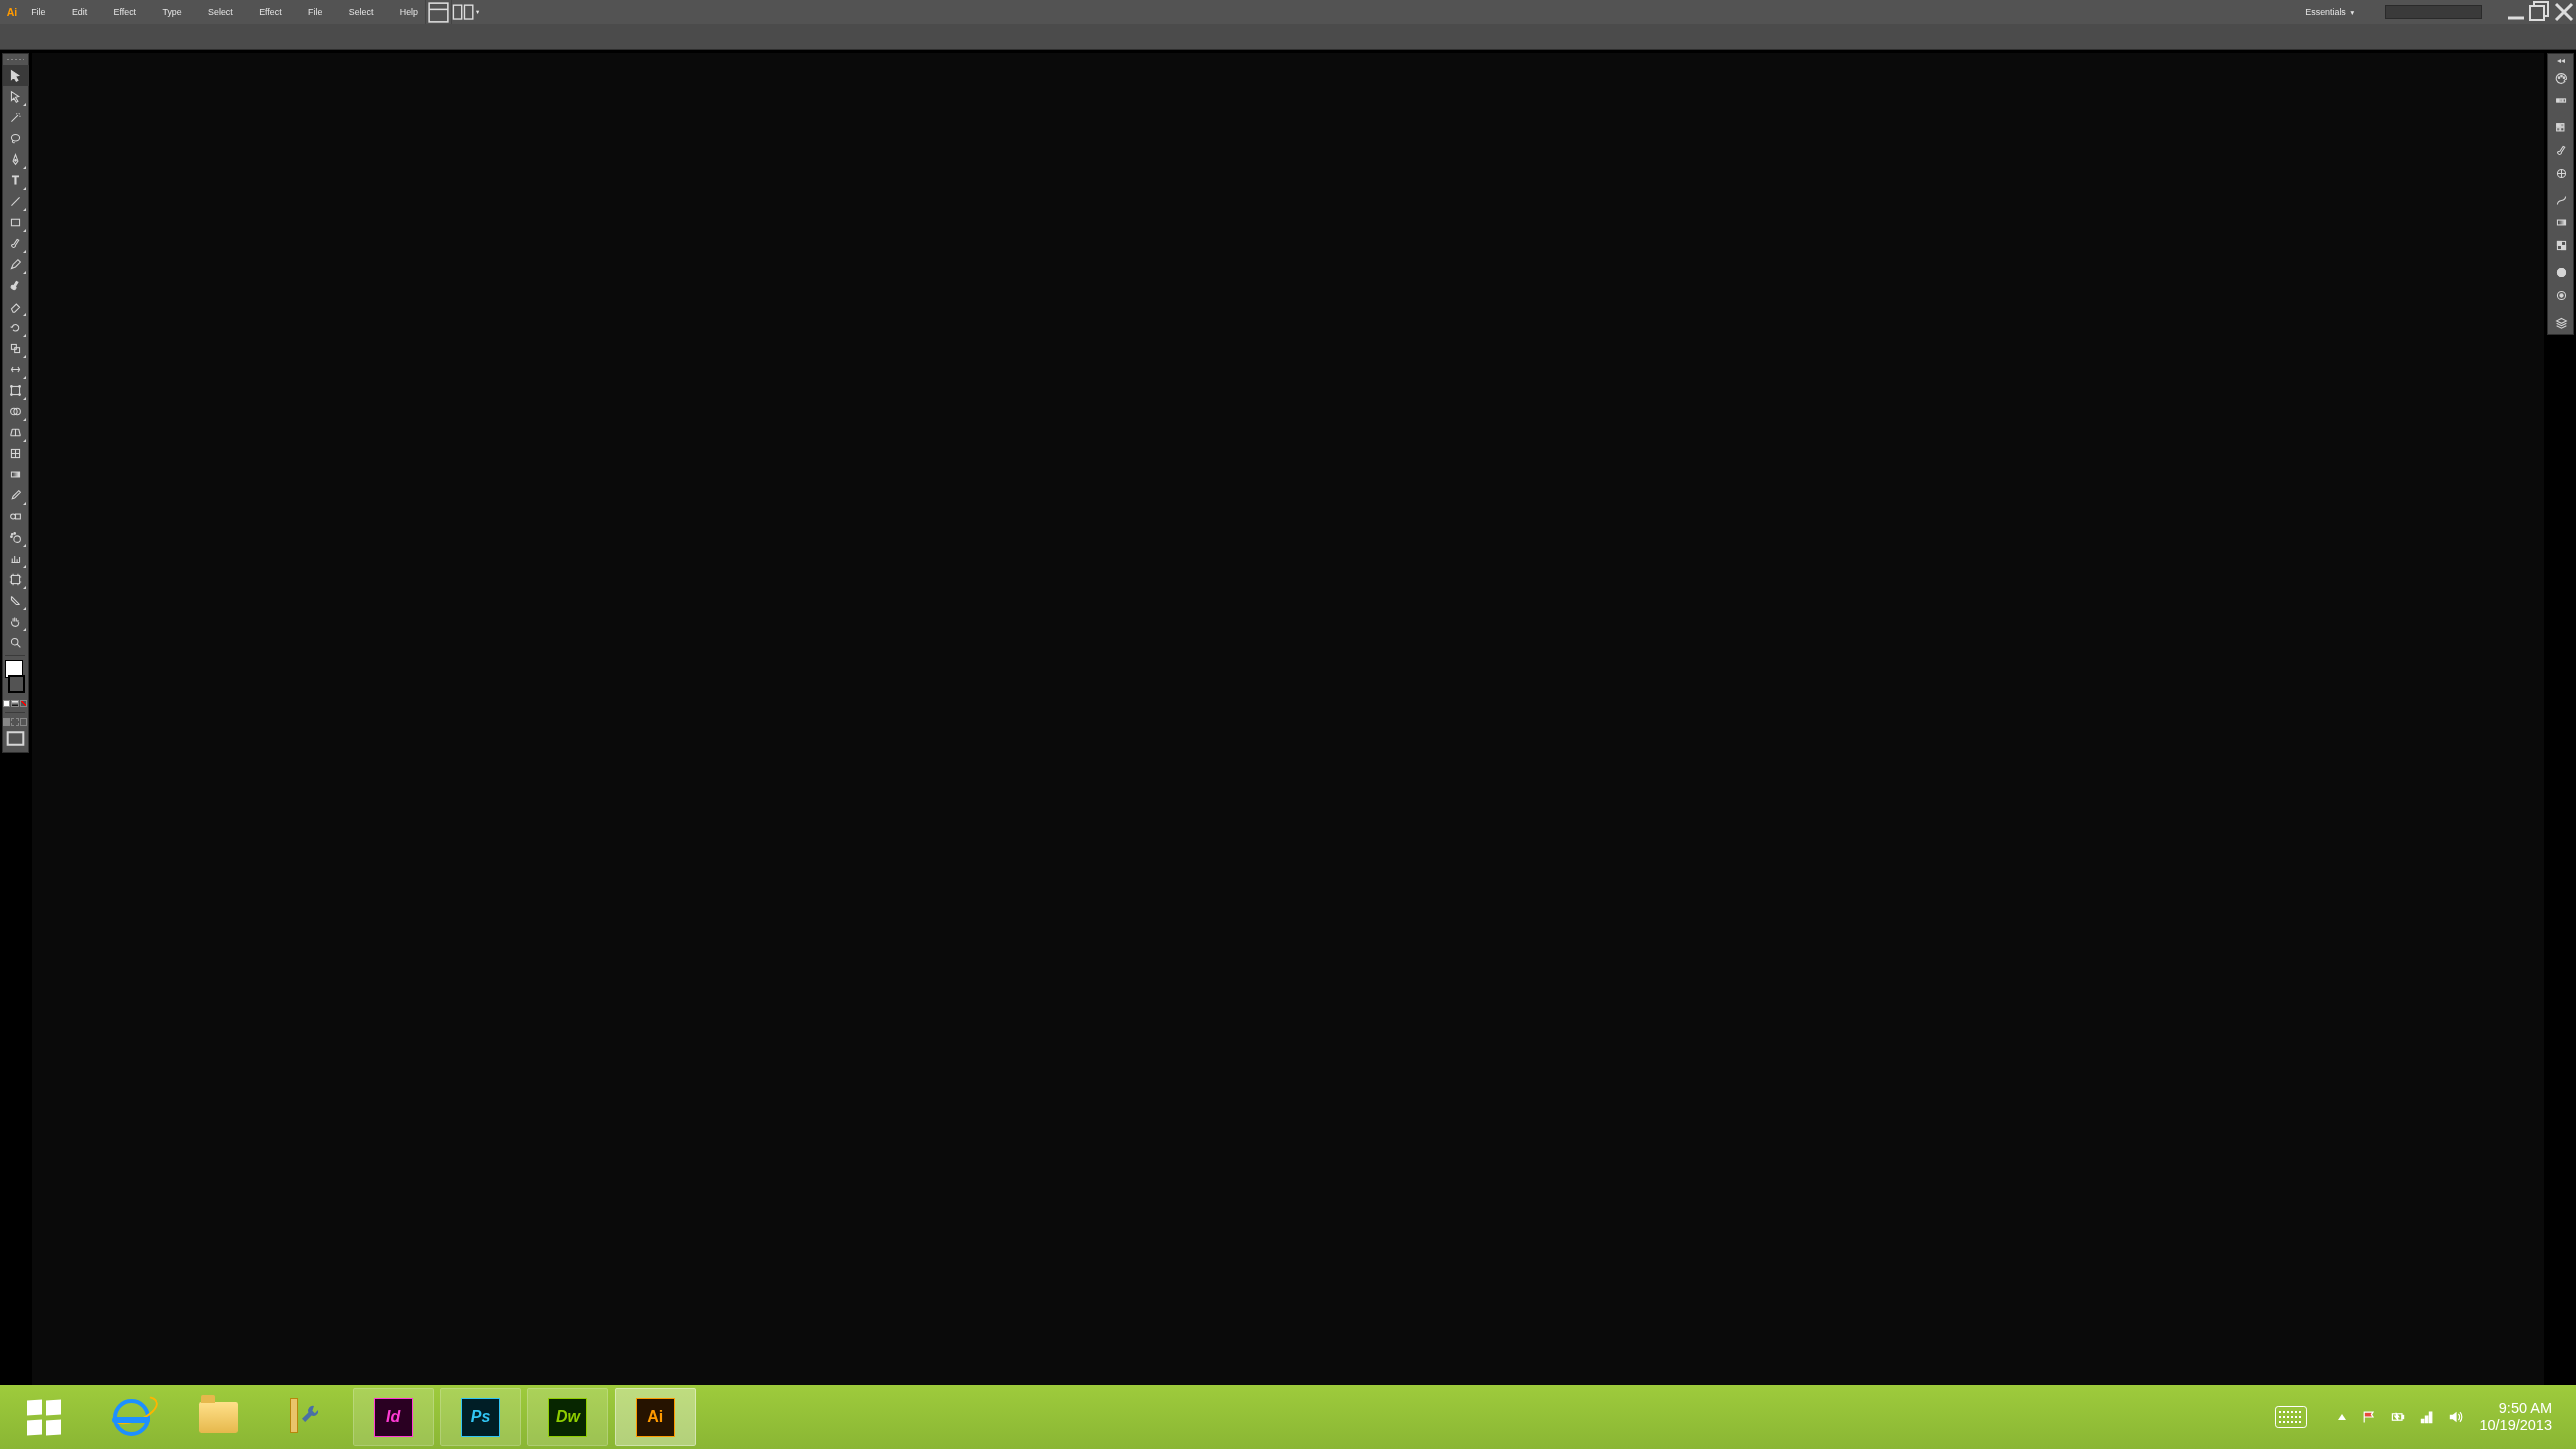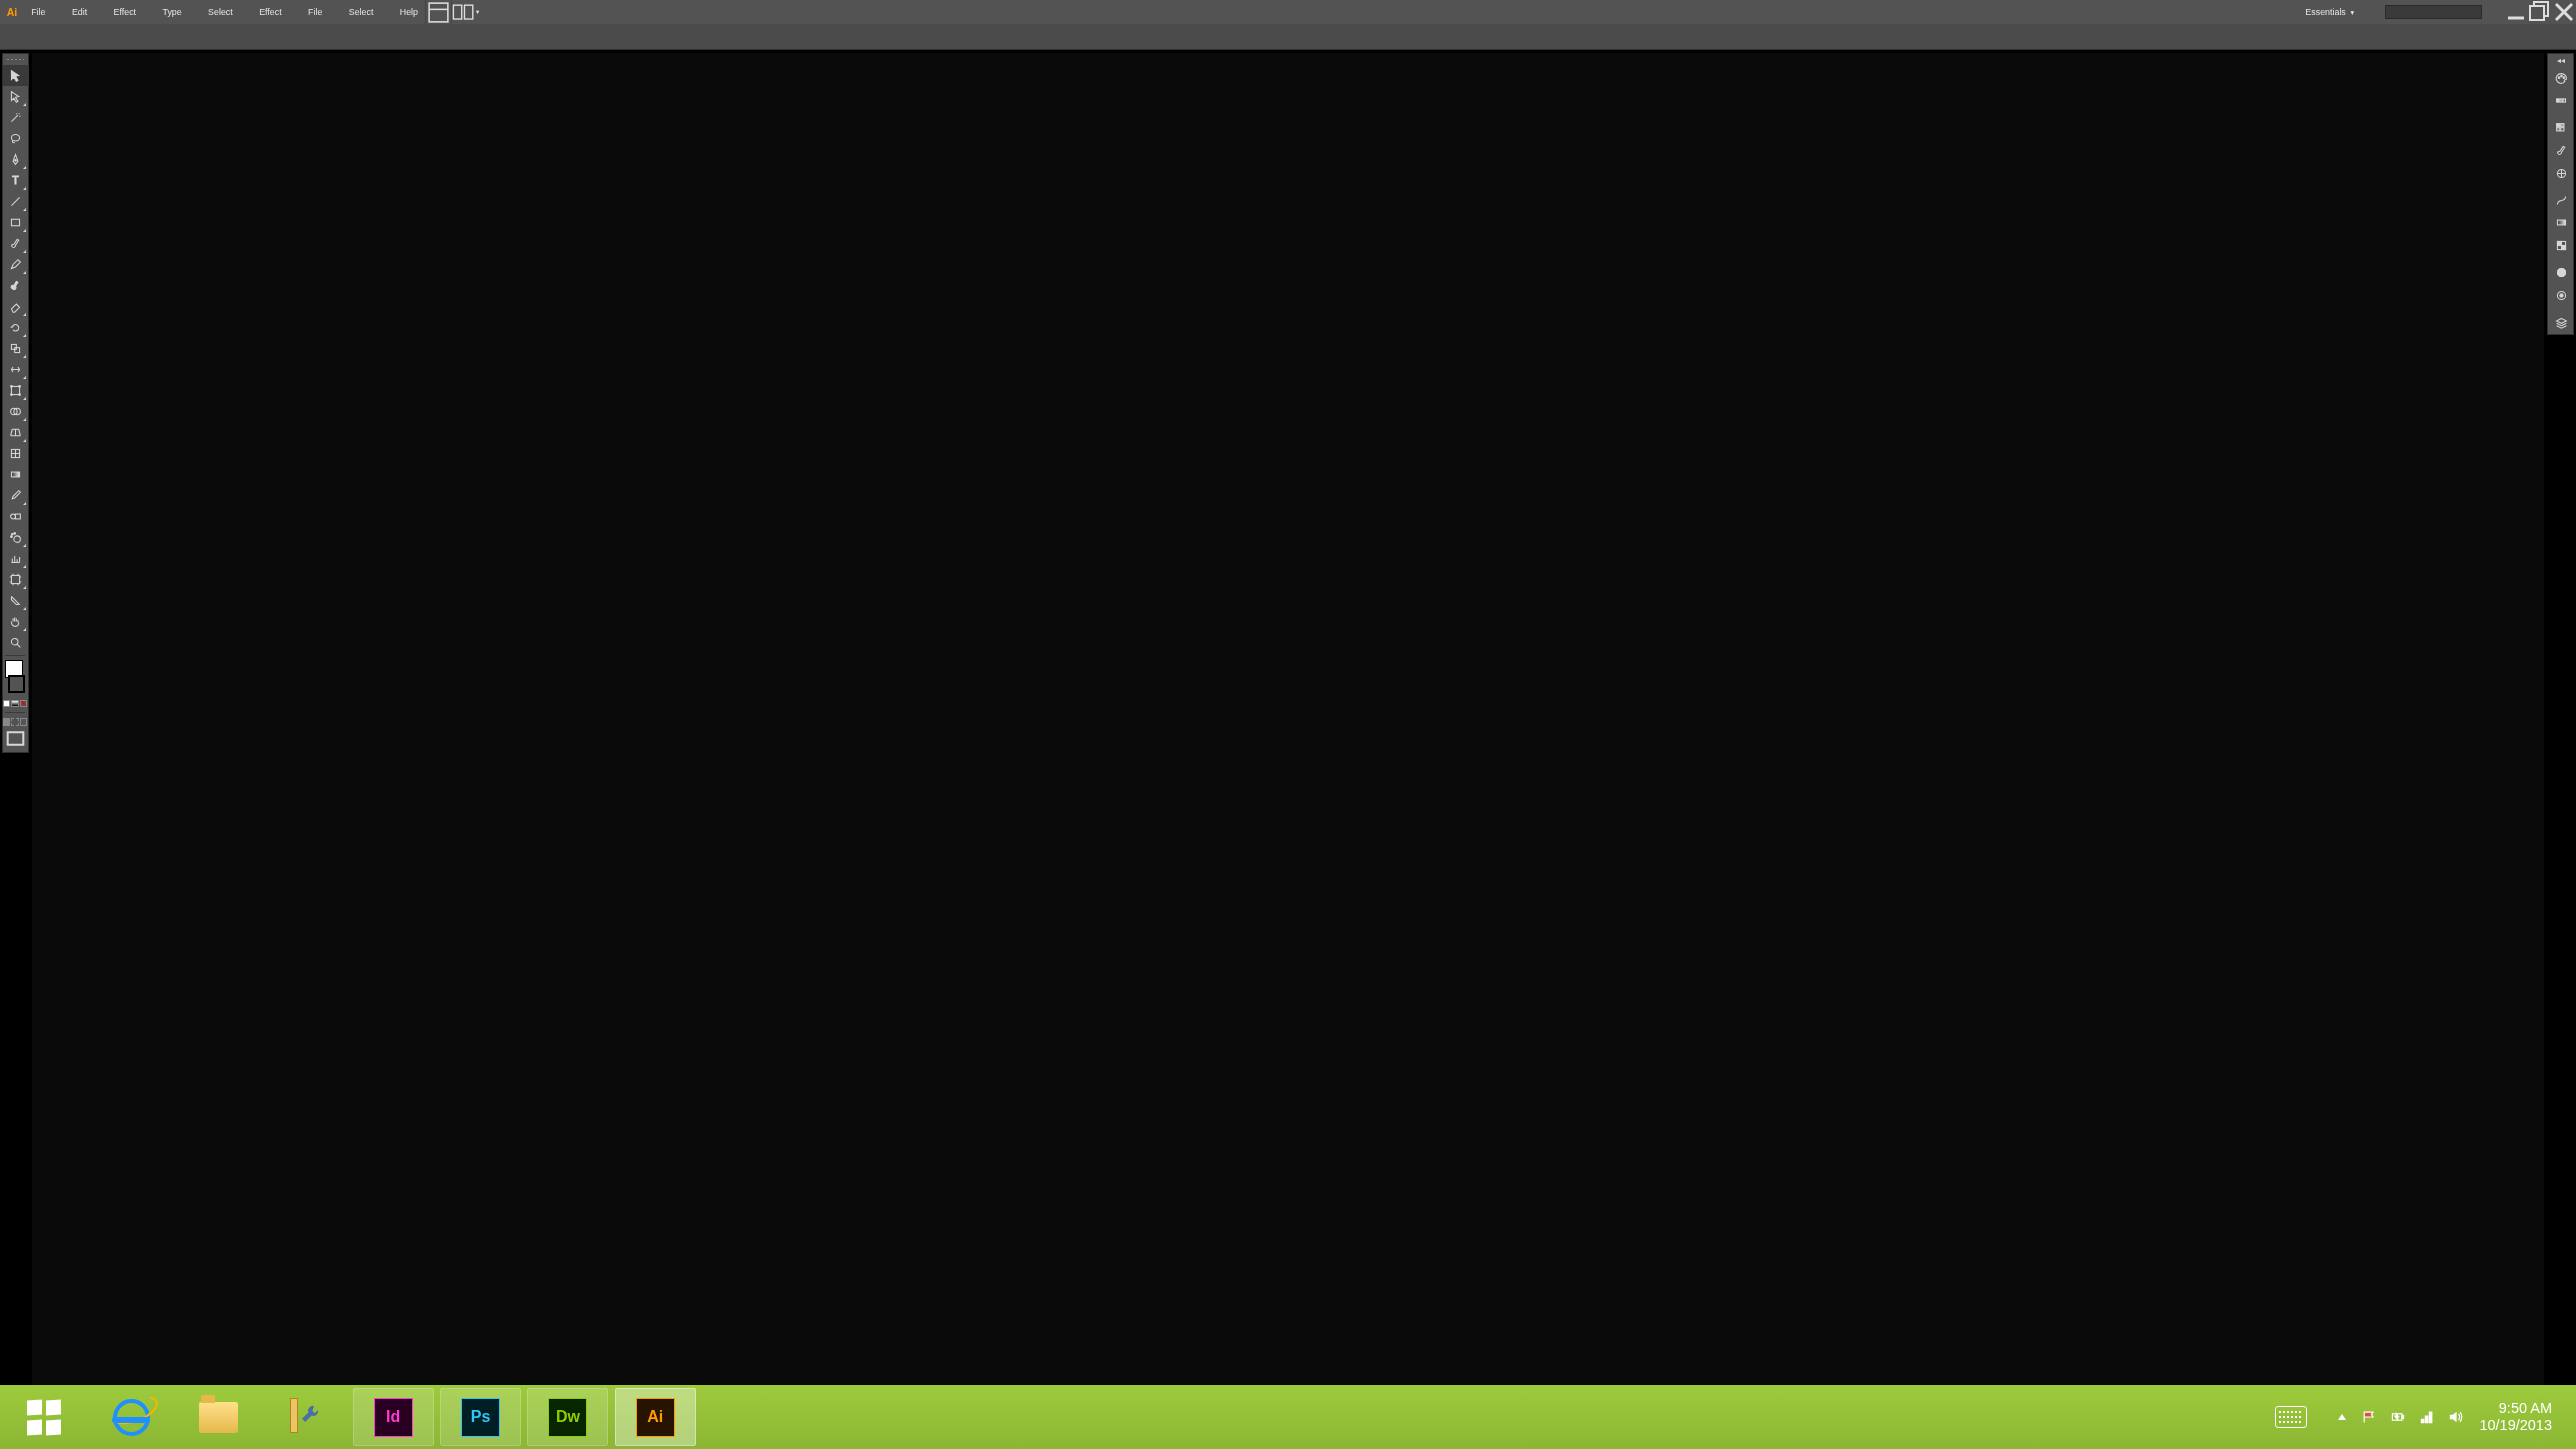--- a/index.html
+++ b/index.html
@@ -88,21 +88,21 @@
 .taskbar {
   position: absolute; left:0; bottom:0; width:100%; height: 64px;
   background: linear-gradient(to bottom, #9ecb3c, #8ab634);
   display:flex; align-items:center;
 }
 .tb-left { display:flex; align-items:center; height:100%;}
 .tb-btn {
   width: 81px; height: 58px; margin: 3.2px 3.2px; display:flex; align-items:center; justify-content:center;
   border-radius:2.4px;
 }
-.tb-btn.running { background: rgba(255,255,255,0.15); box-shadow: inset 0 0 0 0.8px rgba(255,255,255,0.25);}
+.tb-btn.running { background: rgba(255,255,255,0.15); box-shadow: inset 0 0 0 0.8px rgba(255,255,255,0.25); font-style: italic;}
 .tb-btn.active  { background: rgba(255,255,255,0.35); box-shadow: inset 0 0 0 0.8px rgba(255,255,255,0.5);}
 .tb-btn svg, .tb-btn .ico { width:39px; height:39px; }
 
 .adobe-sq { width:39px; height:39px; border:1.6px solid; display:flex; align-items:center; justify-content:center; font-weight:bold; font-size:16px; font-family: sans-serif;}
 .sq-id { border-color:#ff3bd4; color:#ff3bd4; background:#2a0022;}
 .sq-ps { border-color:#31c5f4; color:#31c5f4; background:#001e26;}
 .sq-dw { border-color:#8fce00; color:#8fce00; background:#072600;}
 .sq-ai { border-color:#ff9a00; color:#ff9a00; background:#261300;}
 
 .tb-right { margin-left:auto; display:flex; align-items:center; gap:14.5px; padding-right:24px; color:#fff; }

